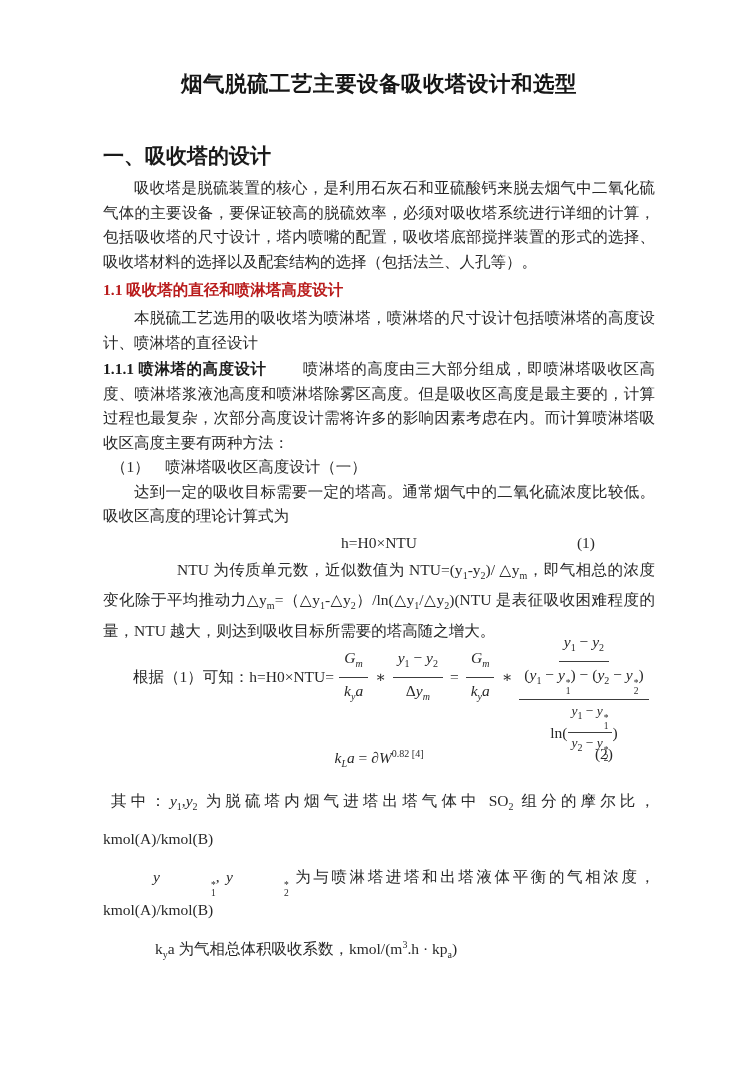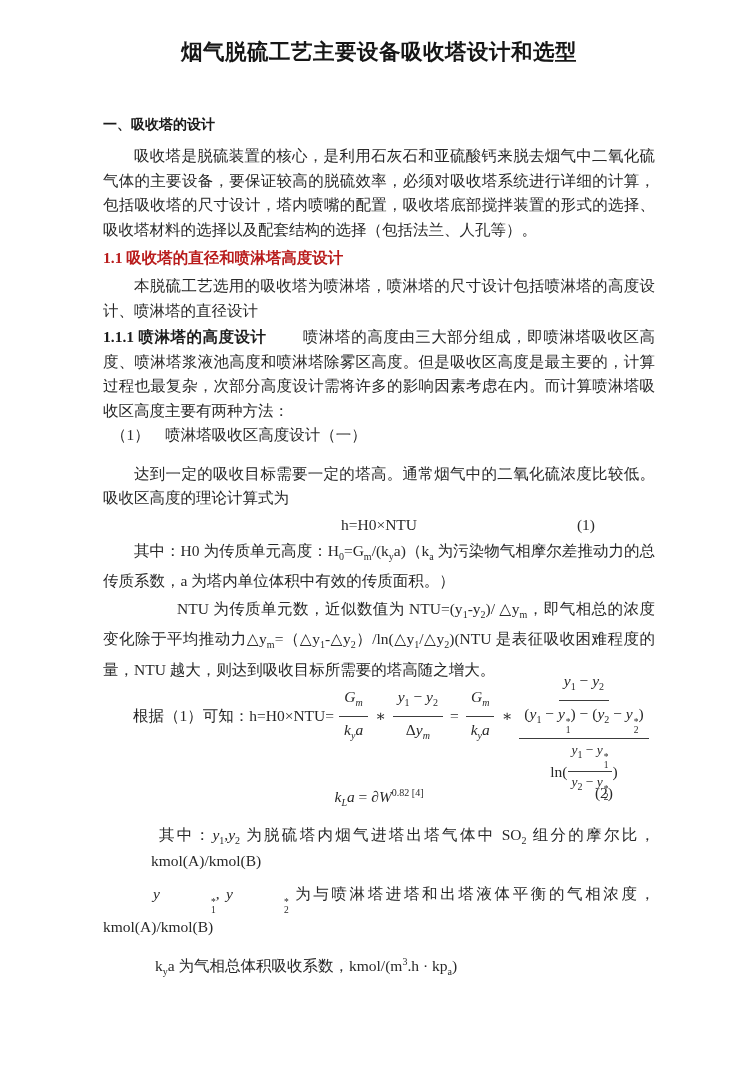--- a/index.html
+++ b/index.html
@@ -6,57 +6,57 @@
   html, body { margin: 0; padding: 0; }
   body {
     width: 756px; height: 1070px;
     background: #ffffff;
     font-family: "Liberation Serif", "DejaVu Serif", serif;
     color: #282828;
     overflow: hidden;
   }
   .page {
     width: 756px; height: 1070px;
-    padding: 36px 101px 0 103px;
+    padding: 68px 101px 0 103px;
     background: #ffffff;
   }
   .doc-title {
     margin: 0;
     font-family: "Liberation Sans", "DejaVu Sans", sans-serif;
     font-size: 21.5px;
     font-weight: 700;
     color: #161616;
     text-align: center;
     line-height: 32px;
     letter-spacing: 0.5px;
   }
   .h-level1 {
     margin: 46px 0 0 0;
     font-family: "Liberation Sans", "DejaVu Sans", sans-serif;
-    font-size: 14px;
+    font-size: 21px;
     font-weight: 700;
     color: #1a1a1a;
     line-height: 20px;
   }
   p { margin: 0; font-size: 15.5px; line-height: 24.5px; text-align: justify; }
   .p-intro { margin-top: 10px; }
   .ind { text-indent: 31px; }
   .h-level2 {
     margin: 6px 0 0 0;
     font-size: 15.5px;
     font-weight: 700;
     color: #b91c1c;
     line-height: 20px;
   }
   .p-11 { margin-top: 6px; }
   .p-111 { margin-top: 2px; }
   .runin { font-weight: 700; color: #1c1c1c; }
   .hgap { display: inline-block; width: 36px; }
   .item-head { margin-top: 0; text-indent: 8px; line-height: 24.5px; }
-  .p-target { margin-top: 14px; }
+  .p-target { margin-top: 0; }
   .eqrow { position: relative; margin-top: 2px; line-height: 24px; text-align: center; font-size: 15.5px; }
   .eqrow .eqno { position: absolute; top: 0; }
   .eqno-1 { right: 60px; }
   .eqno-2 { right: 42px; }
   .p-h0 { margin-top: 2px; }
   .p-ntu { margin-top: 3px; text-indent: 74px; }
   sub, sup { font-size: 10px; }
   i { font-style: italic; }
   
   .st {
@@ -79,21 +79,21 @@
   .frac.big { transform: translateY(20px); }
   .frac.inner { margin: 0; }
   .frac.inner > .num { padding-bottom: 4px; }
   .lnrow { display: inline-flex; align-items: center; line-height: 18px; }
   .frac.small { margin: 0 1px; font-size: 13.5px; }
   .frac.small .num, .frac.small .den { line-height: 16px; padding: 0 3px 2px; }
   .frac.small .den { padding: 2px 3px 0; text-align: right; }
   .op { margin: 0 2px; }
   .eq-kya { margin-top: 38px; text-align: center; font-size: 15.5px; line-height: 24px; }
   .eqrow-kla { margin-top: 22px; line-height: 26px; }
-  .where1 { margin-top: 8px; text-indent: 8px; line-height: 20px; margin-left: 48px; }
+  .where1 { margin-top: 8px; text-indent: 8px; line-height: 31px; }
   .where2 { margin-top: 10px; text-indent: 50px; line-height: 26px; }
   .where3 { margin-top: 10px; text-indent: 52px; line-height: 24px; }
 </style>
 </head>
 <body>
 
 <div class="page">
 
   <h1 class="doc-title">烟气脱硫工艺主要设备吸收塔设计和选型</h1>
 
@@ -109,21 +109,20 @@
 
   <p class="item-head">（1）　喷淋塔吸收区高度设计（一）</p>
 
   <p class="p-target ind">达到一定的吸收目标需要一定的塔高。通常烟气中的二氧化硫浓度比较低。吸收区高度的理论计算式为</p>
 
   <div class="eqrow">
     <span>h=H0×NTU</span>
     <span class="eqno eqno-1">(1)</span>
   </div>
 
-  <p class="p-h0 ind">其中：H0 为传质单元高度：H<sub>0</sub>=G<sub>m</sub>/(k<sub>y</sub>a)（k<sub>a</sub> 为污染物气相摩尔差推动力的总传质系数，a 为塔内单位体积中有效的传质面积。）</p>
 
   <p class="p-ntu">NTU 为传质单元数，近似数值为 NTU=(y<sub>1</sub>-y<sub>2</sub>)/ △y<sub>m</sub>，即气相总的浓度变化除于平均推动力△y<sub>m</sub>=（△y<sub>1</sub>-△y<sub>2</sub>）/ln(△y<sub>1</sub>/△y<sub>2</sub>)(NTU 是表征吸收困难程度的量，NTU 越大，则达到吸收目标所需要的塔高随之增大。</p>
 
   <div class="formula">
     <span class="mlead">根据（1）可知：h=H0×NTU=</span>
     <span class="frac">
       <span class="num"><i>G<sub>m</sub></i></span>
       <span class="den"><i>k<sub>y</sub>a</i></span>
     </span>
     <span class="op">∗</span>

